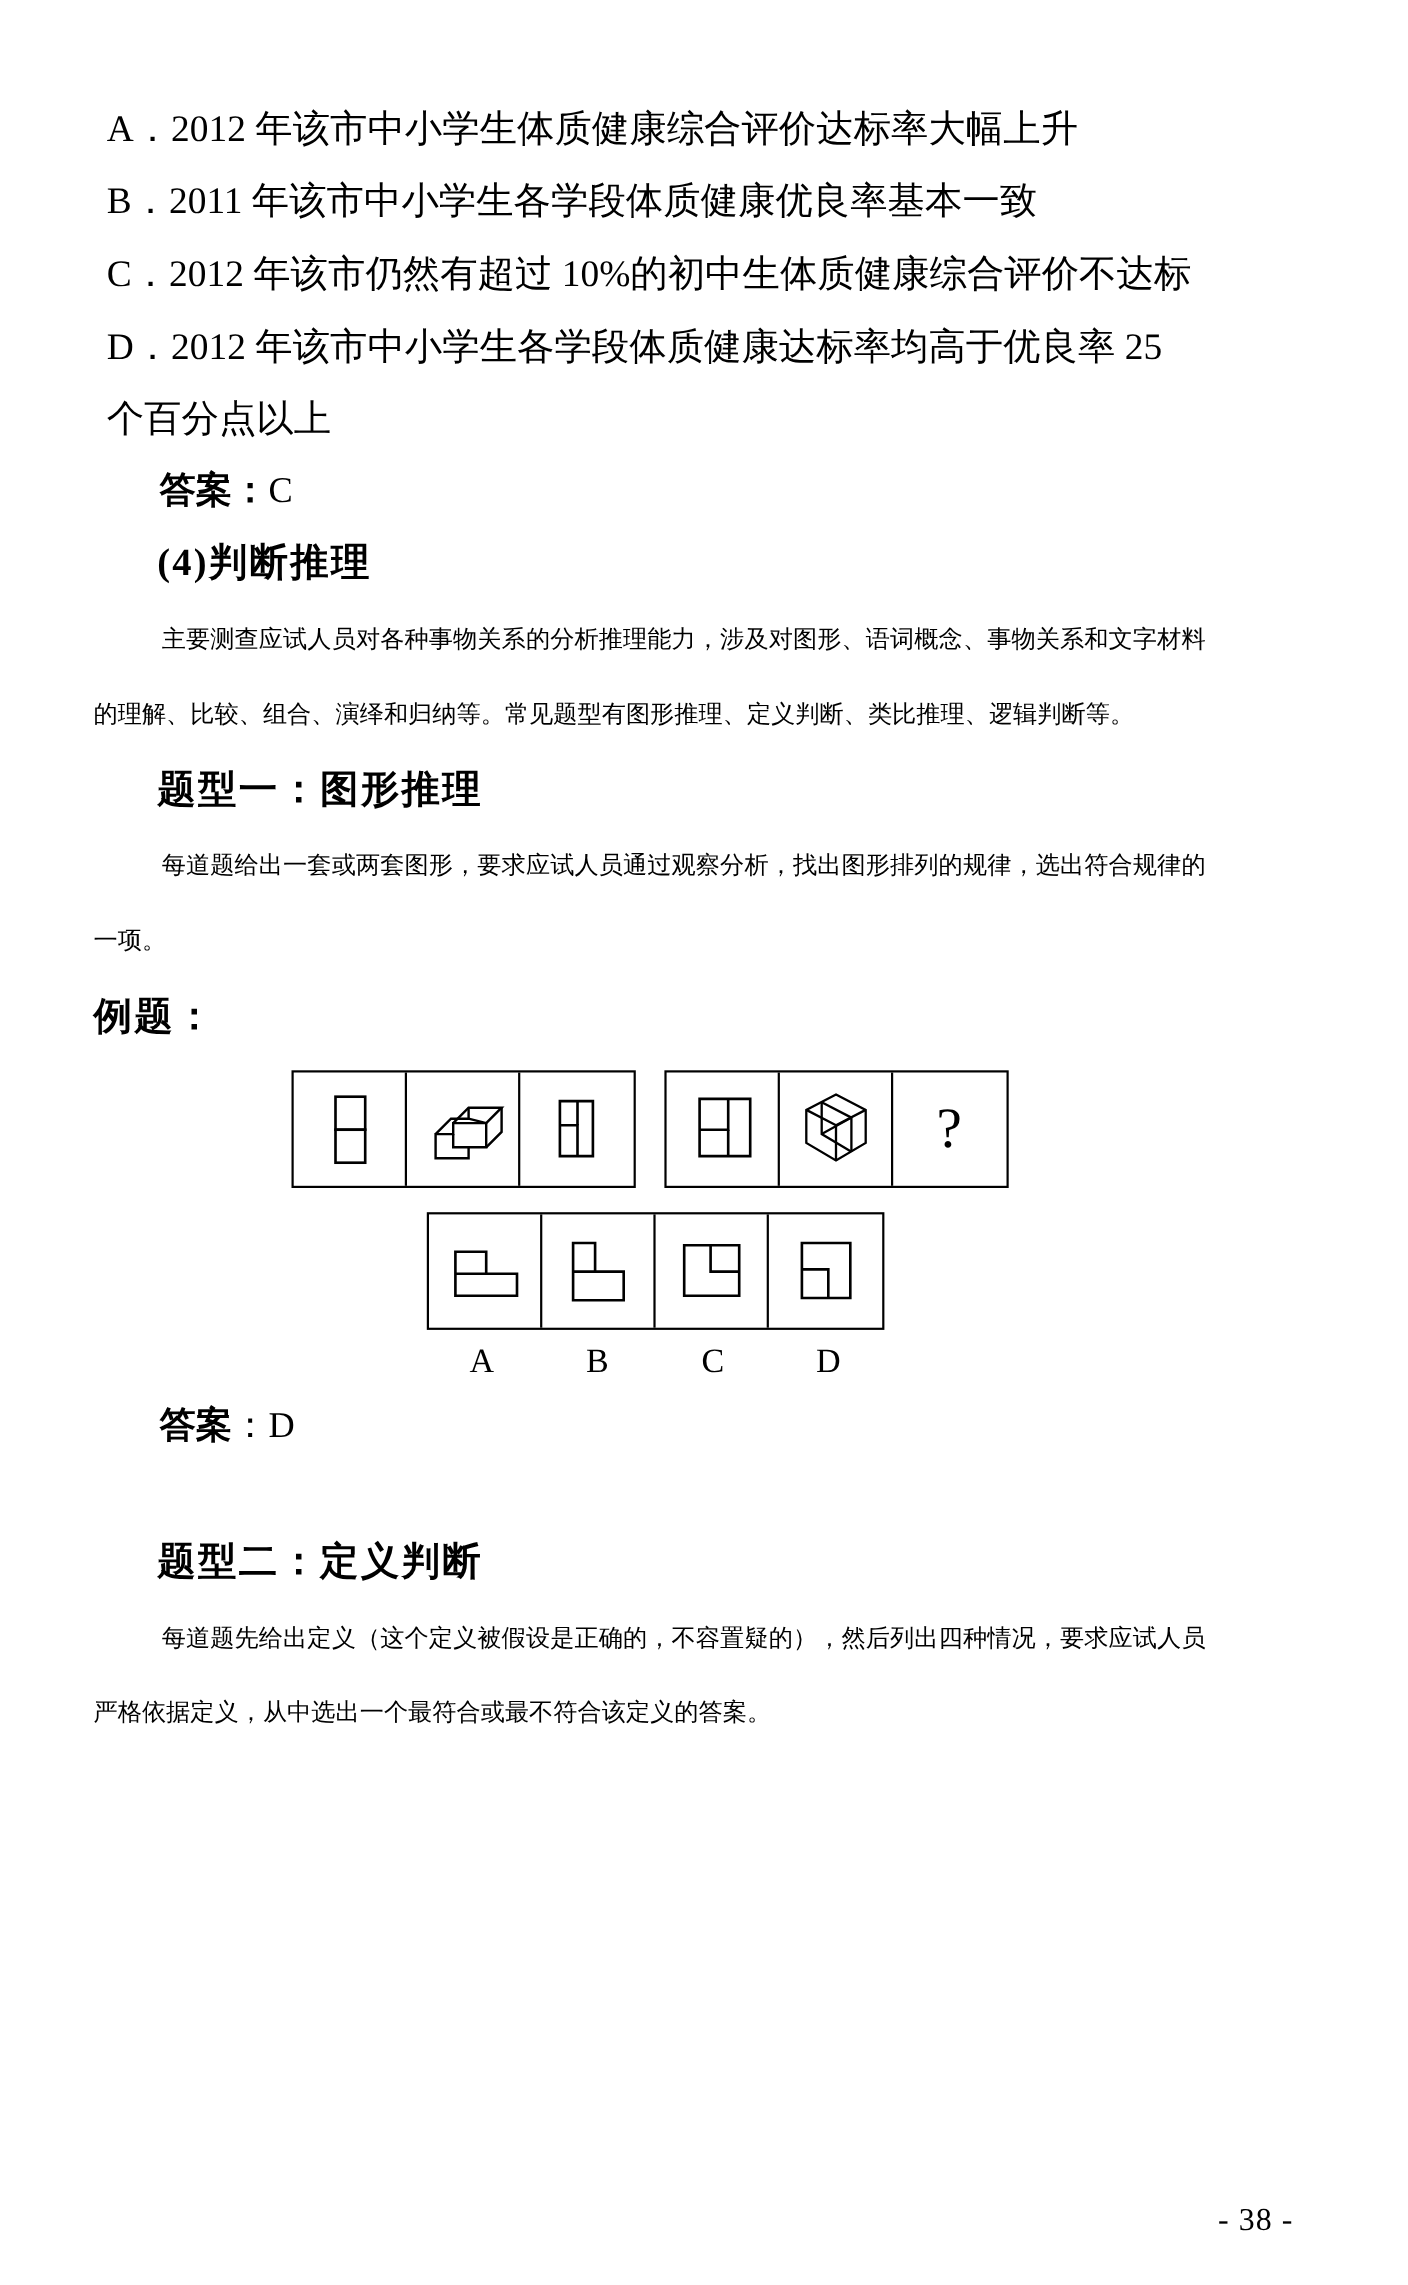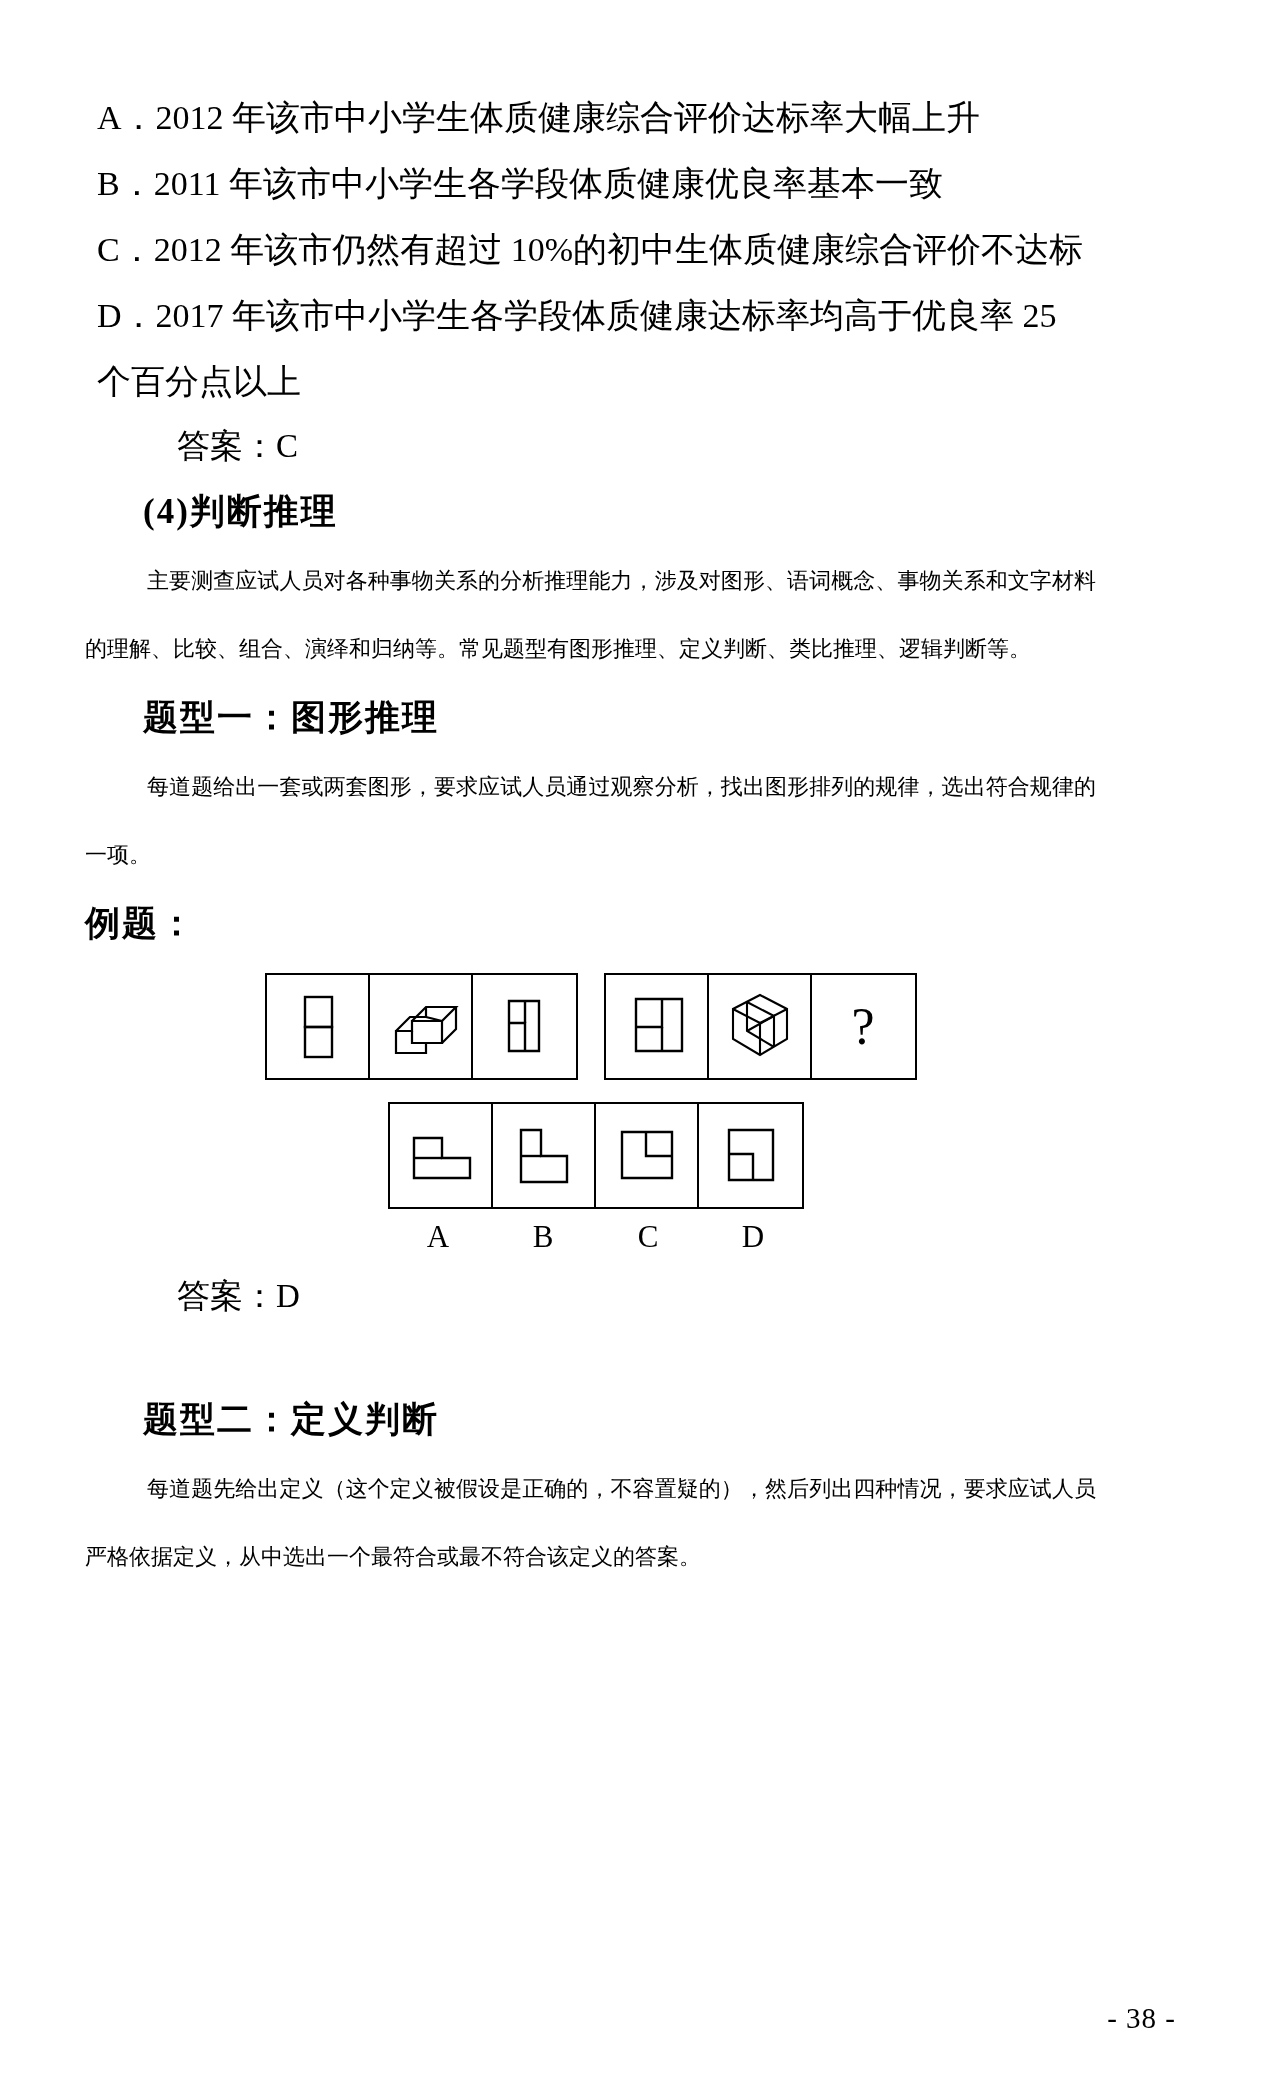--- a/index.html
+++ b/index.html
@@ -31,22 +31,21 @@
     font-size: 34px;
     line-height: 66px;
     padding-left: 12px;
   }
   .answer {
     font-size: 33px;
     line-height: 62px;
     padding-left: 60px;
   }
   .answer .lbl {
-    font-weight: normal;
-    margin-left: 32px;
+    font-weight: bold;
   }
   .heading {
     font-size: 35px;
     font-weight: bold;
     line-height: 70px;
     padding-left: 58px;
     letter-spacing: 2px;
   }
   .heading-tight {
     font-size: 35px;
@@ -132,21 +131,21 @@
   .spacer-lg { height: 58px; }
 </style>
 </head>
 <body>
 
 <div class="page">
 
   <div class="opt">A．2012 年该市中小学生体质健康综合评价达标率大幅上升</div>
   <div class="opt">B．2011 年该市中小学生各学段体质健康优良率基本一致</div>
   <div class="opt">C．2012 年该市仍然有超过 10%的初中生体质健康综合评价不达标</div>
-  <div class="opt-wrap" style="padding-left:12px; text-indent:0;">D．2017 年该市中小学生各学段体质健康达标率均高于优良率 25 个百分点以上</div>
+  <div class="opt-wrap" style="padding-left:12px; text-indent:0;">D．2012 年该市中小学生各学段体质健康达标率均高于优良率 25 个百分点以上</div>
 
   <div class="answer"><span class="lbl">答案：</span><span>C</span></div>
 
   <div class="heading">(4)判断推理</div>
 
   <div class="para para-indent">主要测查应试人员对各种事物关系的分析推理能力，涉及对图形、语词概念、事物关系和文字材料的理解、比较、组合、演绎和归纳等。常见题型有图形推理、定义判断、类比推理、逻辑判断等。</div>
 
   <div class="heading">题型一：图形推理</div>
 
   <div class="para para-indent">每道题给出一套或两套图形，要求应试人员通过观察分析，找出图形排列的规律，选出符合规律的一项。</div>

